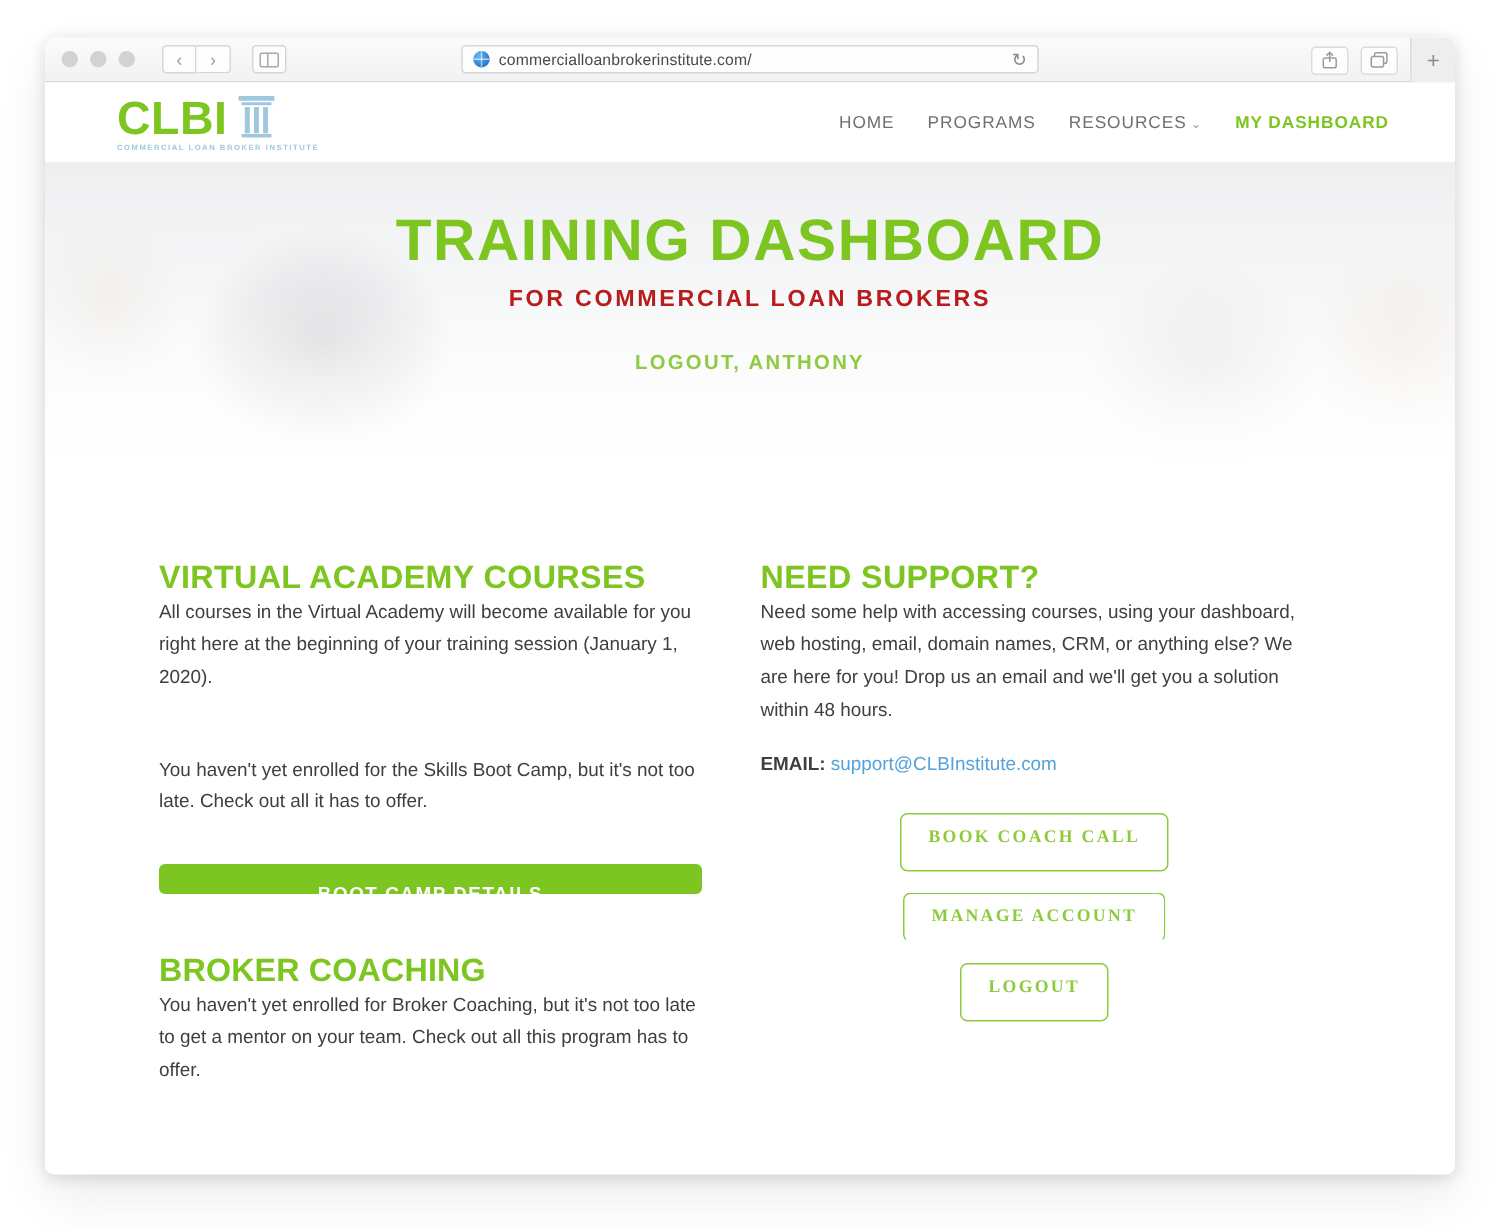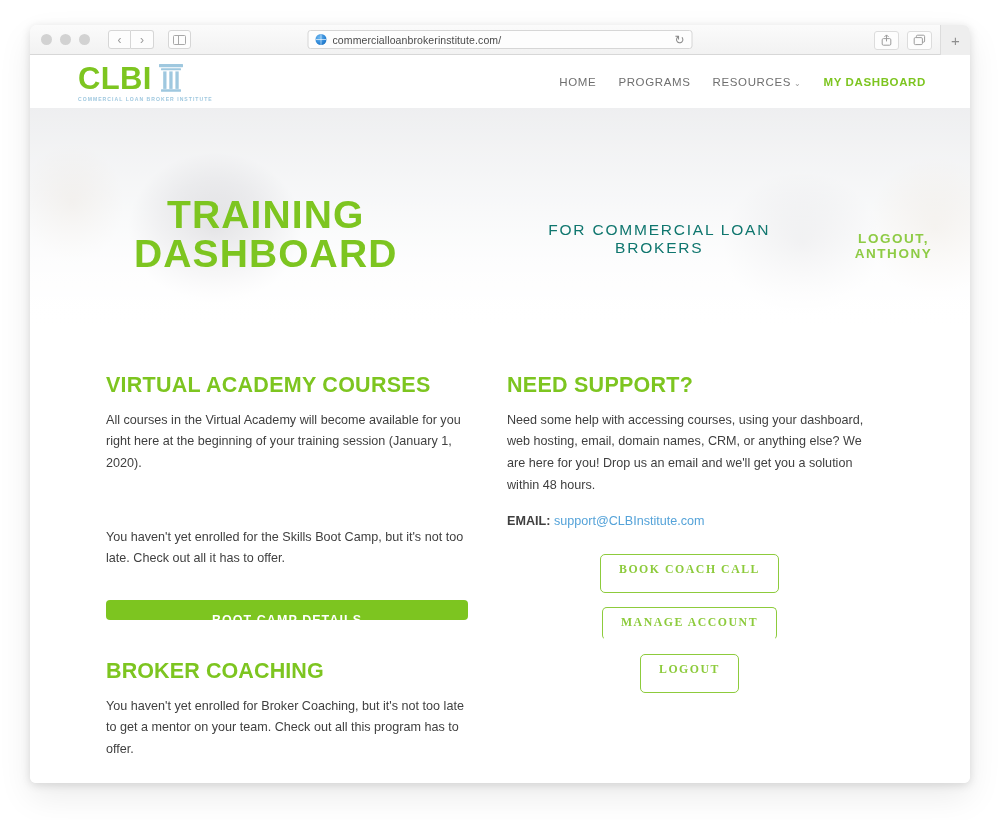--- a/index.html
+++ b/index.html
@@ -238,39 +238,39 @@
   }
   .hero-veil {
     position: absolute;
     inset: 0;
     background: linear-gradient(180deg, rgba(255,255,255,0.52) 0%, rgba(255,255,255,0.60) 40%, rgba(255,255,255,0.80) 78%, rgba(255,255,255,0.96) 100%);
   }
   .hero-inner {
     position: absolute;
     inset: 0;
     display: flex;
-    flex-direction: row;
+    flex-direction: column;
     align-items: center;
     padding-top: 33px;
   }
   .hero-title {
     font-size: 39px;
     font-weight: 700;
     letter-spacing: 0.028em;
     color: #7dc520;
     font-stretch: condensed;
     line-height: 1;
     text-align: center;
   }
   .hero-subtitle {
     margin-top: 11px;
     font-size: 15.5px;
-    font-weight: 400;
+    font-weight: 700;
     letter-spacing: 0.115em;
-    color: #0f766e;
+    color: #b91c1c;
     text-align: center;
   }
   .hero-welcome {
     margin-top: 25px;
     font-size: 13.5px;
     font-weight: 700;
     letter-spacing: 0.115em;
     color: #8ecb45;
     text-align: center;
   }
@@ -288,21 +288,20 @@
     font-size: 21.5px;
     font-weight: 700;
     color: #7dc520;
     letter-spacing: 0.012em;
     font-stretch: condensed;
     line-height: 1.1;
   }
   .sec-title.tight { letter-spacing: 0.005em; }
 
   .body-text {
-    margin-top: 12px;
     font-size: 12.6px;
     line-height: 1.72;
     color: #3f3f3f;
   }
 
   .email-line {
     margin-top: 18px;
     font-size: 12.6px;
     color: #3f3f3f;
   }

